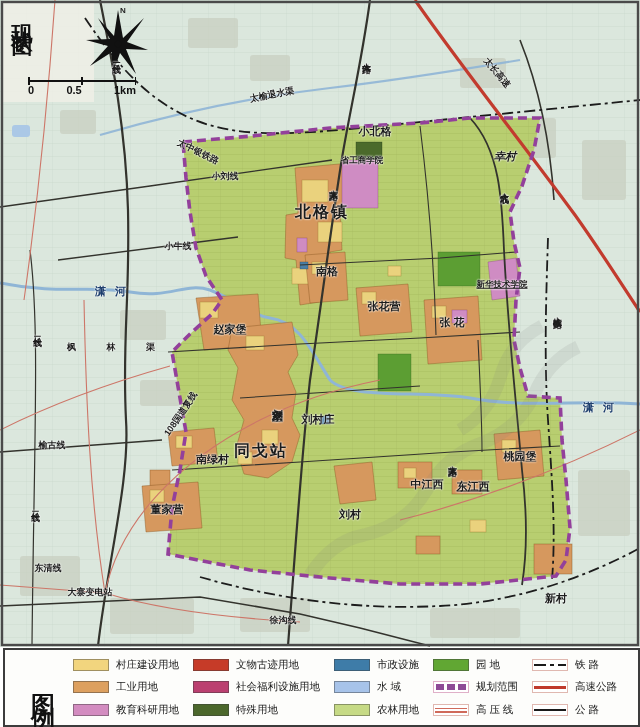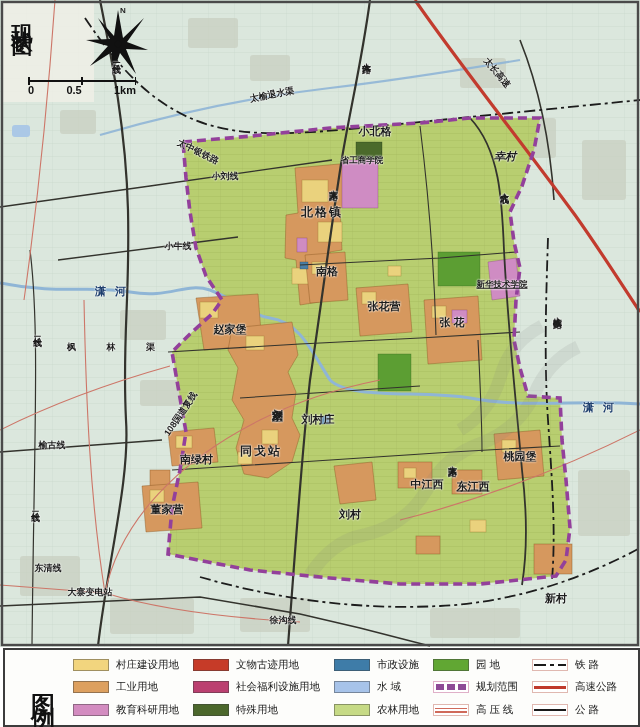--- a/index.html
+++ b/index.html
@@ -6,21 +6,21 @@
   #stage{position:relative;width:640px;height:727px;background:#fff;overflow:hidden;
          font-family:"Liberation Sans","DejaVu Sans",sans-serif;}
   
   #map-area{position:absolute;left:0;top:0;width:640px;height:647px;}
   #map-svg{position:absolute;left:0;top:0;}
   #labels{position:absolute;left:0;top:0;width:640px;height:647px;pointer-events:none;}
   .map-label{position:absolute;transform:translate(-50%,-50%);white-space:nowrap;
              color:#1c1c1c;font-size:11px;font-weight:bold;line-height:1;
              text-shadow:0 0 2px rgba(255,255,255,.9),0 0 2px rgba(255,255,255,.9);}
   .map-label.vert{writing-mode:vertical-rl;text-orientation:upright;letter-spacing:1px;}
-  .k-town{font-size:12px;letter-spacing:2px;}
+  .k-town{font-size:16px;letter-spacing:2px;}
   .k-river{color:#1e3f6e;letter-spacing:3px;}
   .k-college{font-size:8.5px;letter-spacing:0;}
   .k-road{font-size:9px;}
   .k-wide{letter-spacing:14px;}
   
   .map-title{position:absolute;left:8px;top:8px;writing-mode:vertical-rl;text-orientation:upright;
              font-family:"Liberation Serif","DejaVu Serif",serif;
              font-size:21px;font-weight:bold;color:#111;letter-spacing:6px;}
   .compass-n{position:absolute;left:120px;top:6px;font-size:8px;font-weight:bold;color:#222;}
   
@@ -270,21 +270,21 @@
         <span class="map-label k-road vert" style="left: 37px; top: 330px;">二长线</span>
         <span class="map-label k-road k-wide" style="left: 118px; top: 347px;">枫 林 渠</span>
         <span class="map-label k-place" style="left: 230px; top: 329px;">赵家堡</span>
         <span class="map-label k-place vert" style="left: 277px; top: 401px;">刘家堡</span>
         <span class="map-label k-road" style="left: 181px; top: 414px; transform: translate(-50%, -50%) rotate(-56deg);">108国道复线</span>
         <span class="map-label k-place" style="left: 318px; top: 419px;">刘村庄</span>
         <span class="map-label k-road" style="left: 52px; top: 445px;">榆古线</span>
         <span class="map-label k-town" style="left: 261px; top: 451px;">同戈站</span>
         <span class="map-label k-place" style="left: 520px; top: 456px;">桃园堡</span>
         <span class="map-label k-road vert" style="left: 452px; top: 460px;">太茅路</span>
-        <span class="map-label k-place" style="left: 186px; top: 459px; padding-left: 21px;">南绿村</span>
+        <span class="map-label k-place" style="left: 202px; top: 459px; padding-left: 21px;">南绿村</span>
         <span class="map-label k-place" style="left: 427px; top: 484px;">中江西</span>
         <span class="map-label k-place" style="left: 473px; top: 486px; text-decoration: underline;">东江西</span>
         <span class="map-label k-place" style="left: 350px; top: 494px; margin-top: 20px;">刘村</span>
         <span class="map-label k-road vert" style="left: 35px; top: 505px;">二长线</span>
         <span class="map-label k-place" style="left: 167px; top: 509px;">董家营</span>
         <span class="map-label k-place" style="left: 556px; top: 566px; margin-top: 32px;">新村</span>
         <span class="map-label k-road" style="left: 90px; top: 592px;">大寨变电站</span>
         <span class="map-label k-road" style="left: 48px; top: 568px;">东清线</span>
         <span class="map-label k-river" style="left: 600px; top: 407px;">潇 河</span>
         <span class="map-label k-road" style="left: 283px; top: 620px; text-align: center;">徐沟线</span>

